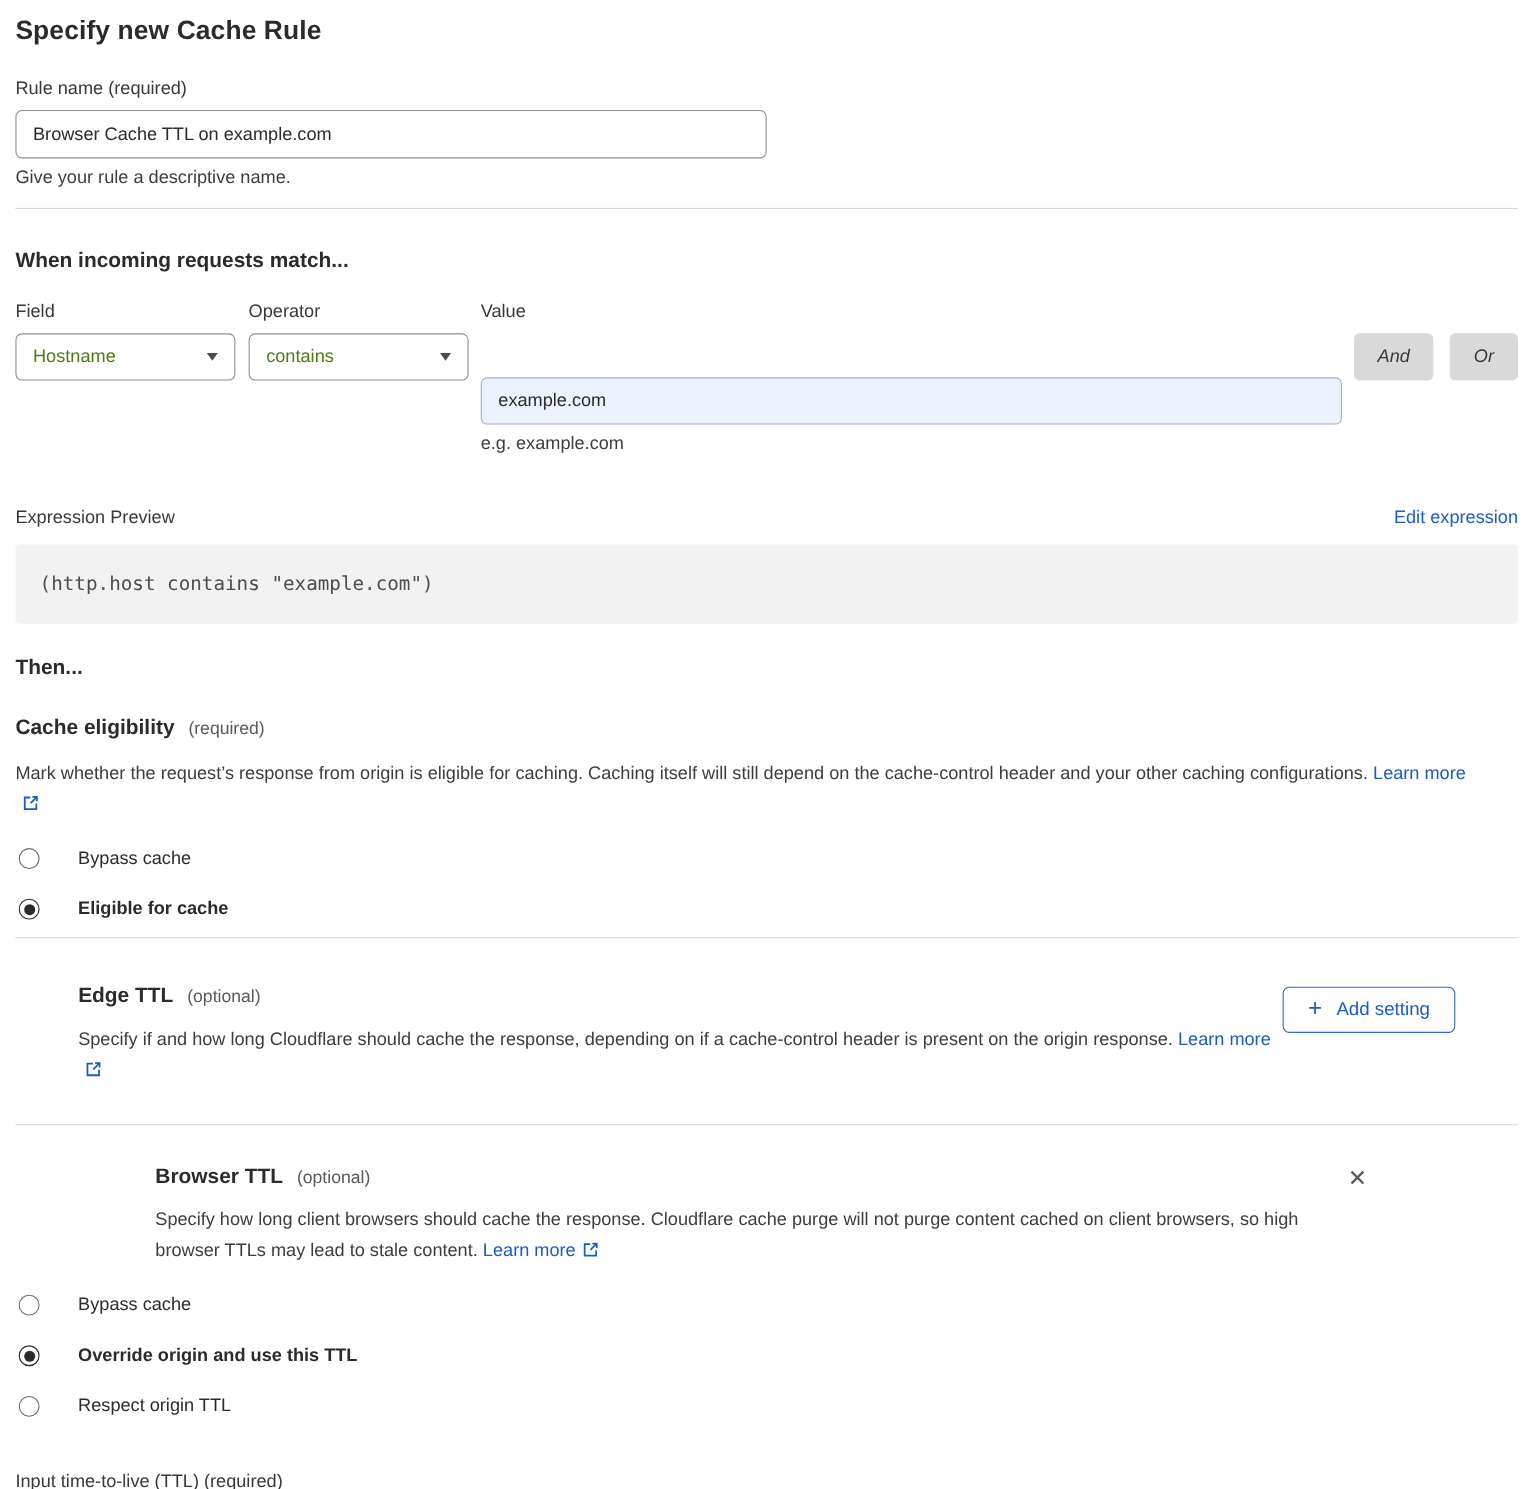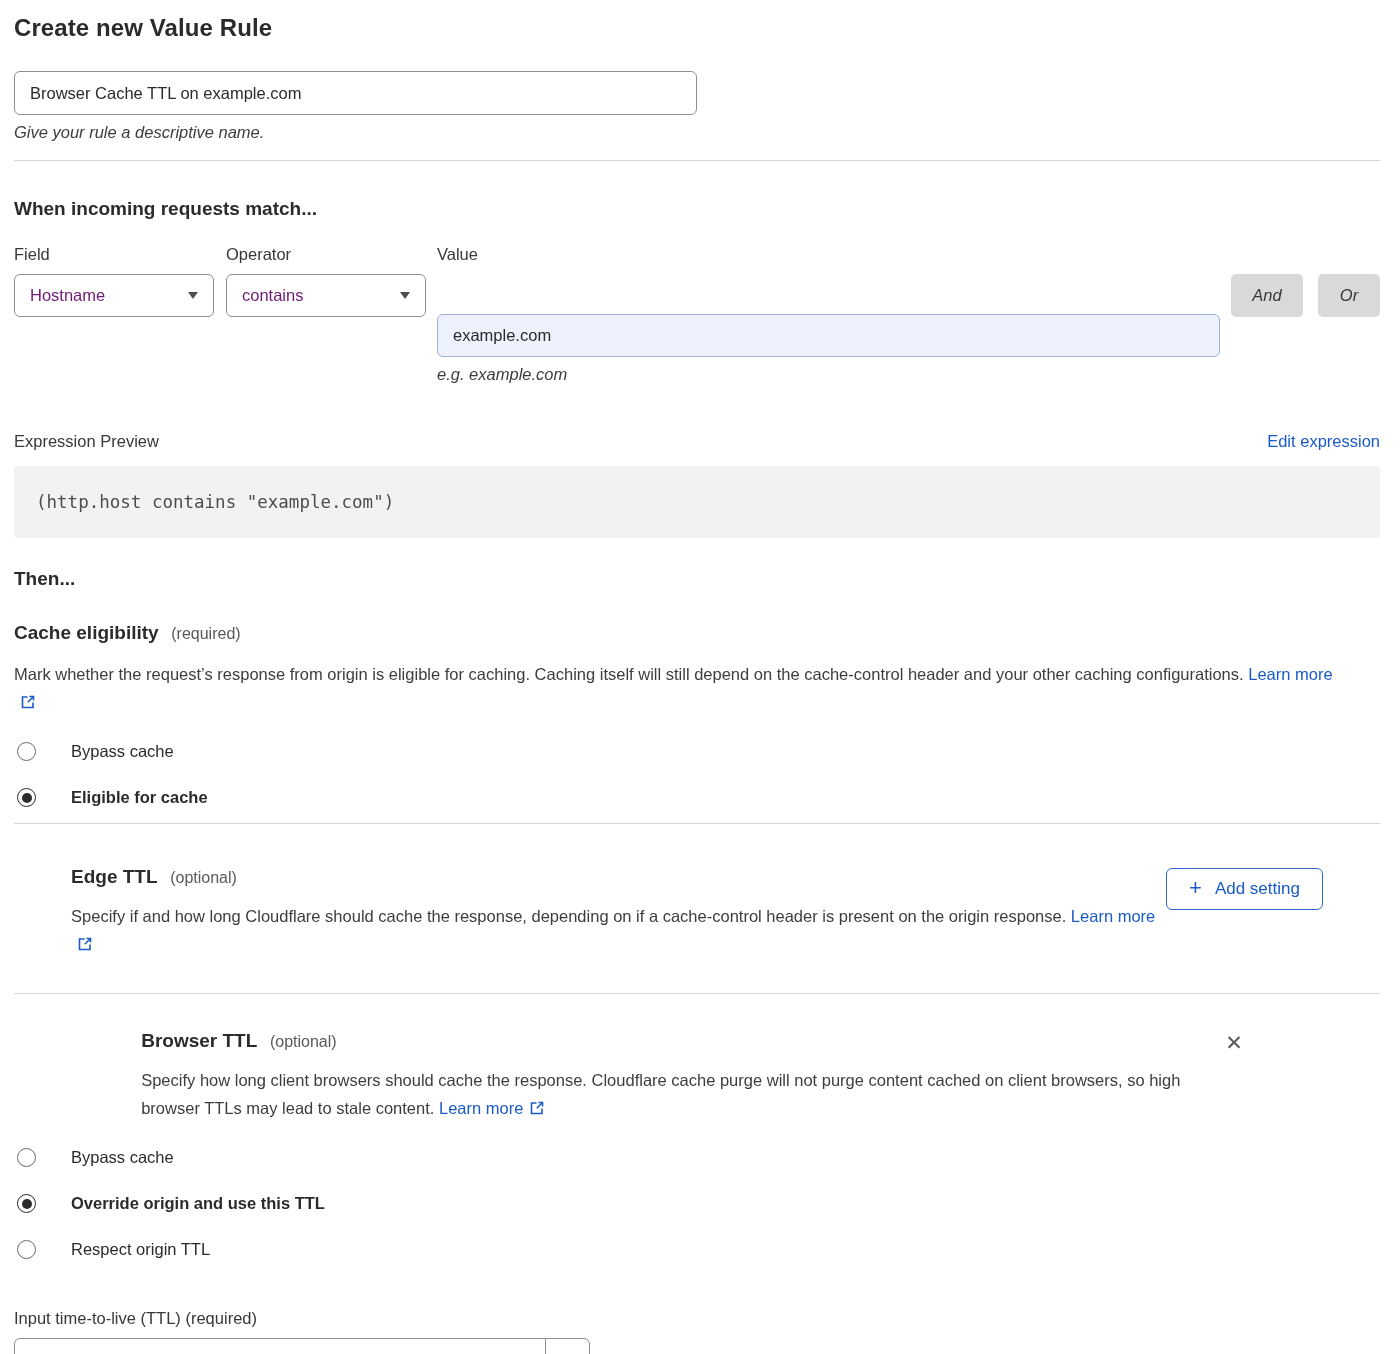--- a/index.html
+++ b/index.html
@@ -24,21 +24,21 @@
     font-family: "Liberation Sans", sans-serif;
     font-size: 16.5px;
     color: #2b2b2b;
     padding: 0 15px;
     background: #ffffff;
     outline: none;
     display: block;
     margin-top: 40px;
   }
   .rule-name-input { width: 683px; margin-top: 0; }
-  .helper { font-size: 16.5px; color: #3d3d3d; margin-top: 8px; font-style: italic; }
+  .helper { font-size: 16.5px; color: #3d3d3d; margin-top: 8px; }
 
   hr.divider { border: none; border-top: 1px solid #d6d6d6; height: 0; }
   .hr1 { margin-top: 18px; }
   .hr2 { margin-top: 16px; }
   .hr3 { margin-top: 33px; }
 
   h2.section-heading { font-size: 19px; font-weight: 700; color: #2b2b2b; }
 
   .match-heading { margin-top: 37px; }
   .match-grid { display: flex; margin-top: 25px; }
@@ -50,21 +50,21 @@
     height: 43px;
     border: 1px solid #8f8f8f;
     border-radius: 6px;
     background: #ffffff;
     display: flex;
     align-items: center;
     justify-content: space-between;
     padding: 0 15px;
     cursor: pointer;
     font-size: 16.5px;
-    color: #701a75;
+    color: #4d7c0f;
   }
   .select-box .caret {
     width: 0; height: 0;
     border-left: 5.5px solid transparent;
     border-right: 5.5px solid transparent;
     border-top: 7px solid #4d4d4d;
   }
   .field-select, .operator-select { width: 200px; }
 
   .value-row { display: flex; align-items: flex-start; }
@@ -224,23 +224,24 @@
     border-left: 6px solid transparent;
     border-right: 6px solid transparent;
     border-top: 8px solid #4d4d4d;
   }
 </style>
 </head>
 <body>
 
 <div class="container">
 
-  <h1 class="page-title">Create new Value Rule</h1>
+  <h1 class="page-title">Specify new Cache Rule</h1>
 
   <div style="margin-top: 29px;">
+    <label class="field-label">Rule name (required)</label>
     <input class="text-input rule-name-input" type="text" value="Browser Cache TTL on example.com" style="">
     <div class="helper">Give your rule a descriptive name.</div>
   </div>
 
   <hr class="divider hr1">
 
   <h2 class="section-heading match-heading">When incoming requests match...</h2>
 
   <div class="match-grid">
     <div class="col-field">

